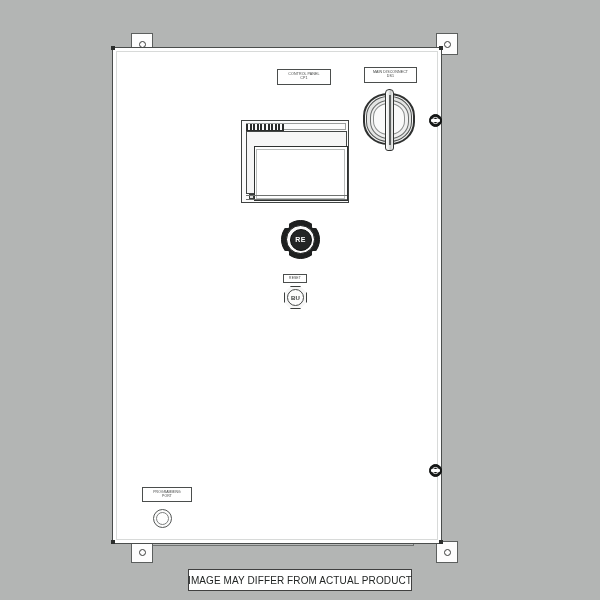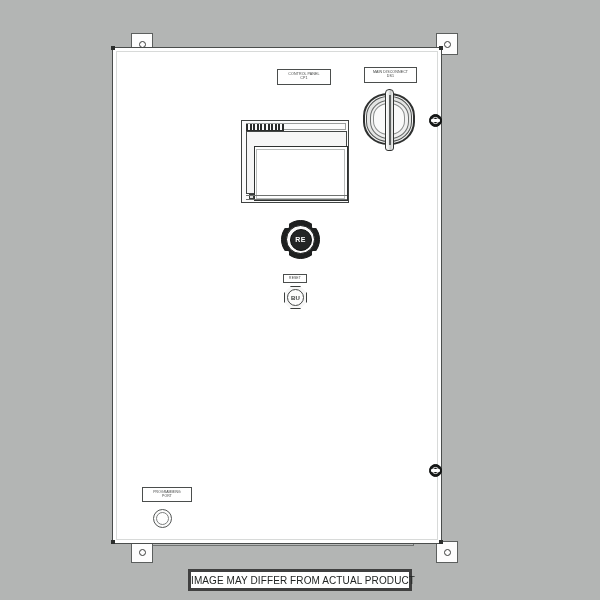--- a/index.html
+++ b/index.html
@@ -346,25 +346,25 @@
   #latch-bottom { left: 429px; top: 464px; }
 
   
   #caption {
     position: absolute;
     left: 188px;
     top: 569px;
     width: 224px;
     height: 22px;
     background: #ffffff;
-    border: 3px solid #404040;
-    box-sizing: border-box;
-    display: flex;
-    align-items: center;
-    justify-content: flex-start;
+    border: 1px solid #404040;
+    box-sizing: border-box;
+    display: flex;
+    align-items: center;
+    justify-content: center;
     font-size: 10px;
     color: #222524;
     letter-spacing: 0.1px;
     white-space: nowrap;
   }
 </style>
 </head>
 <body>
 
 <div id="stage">

